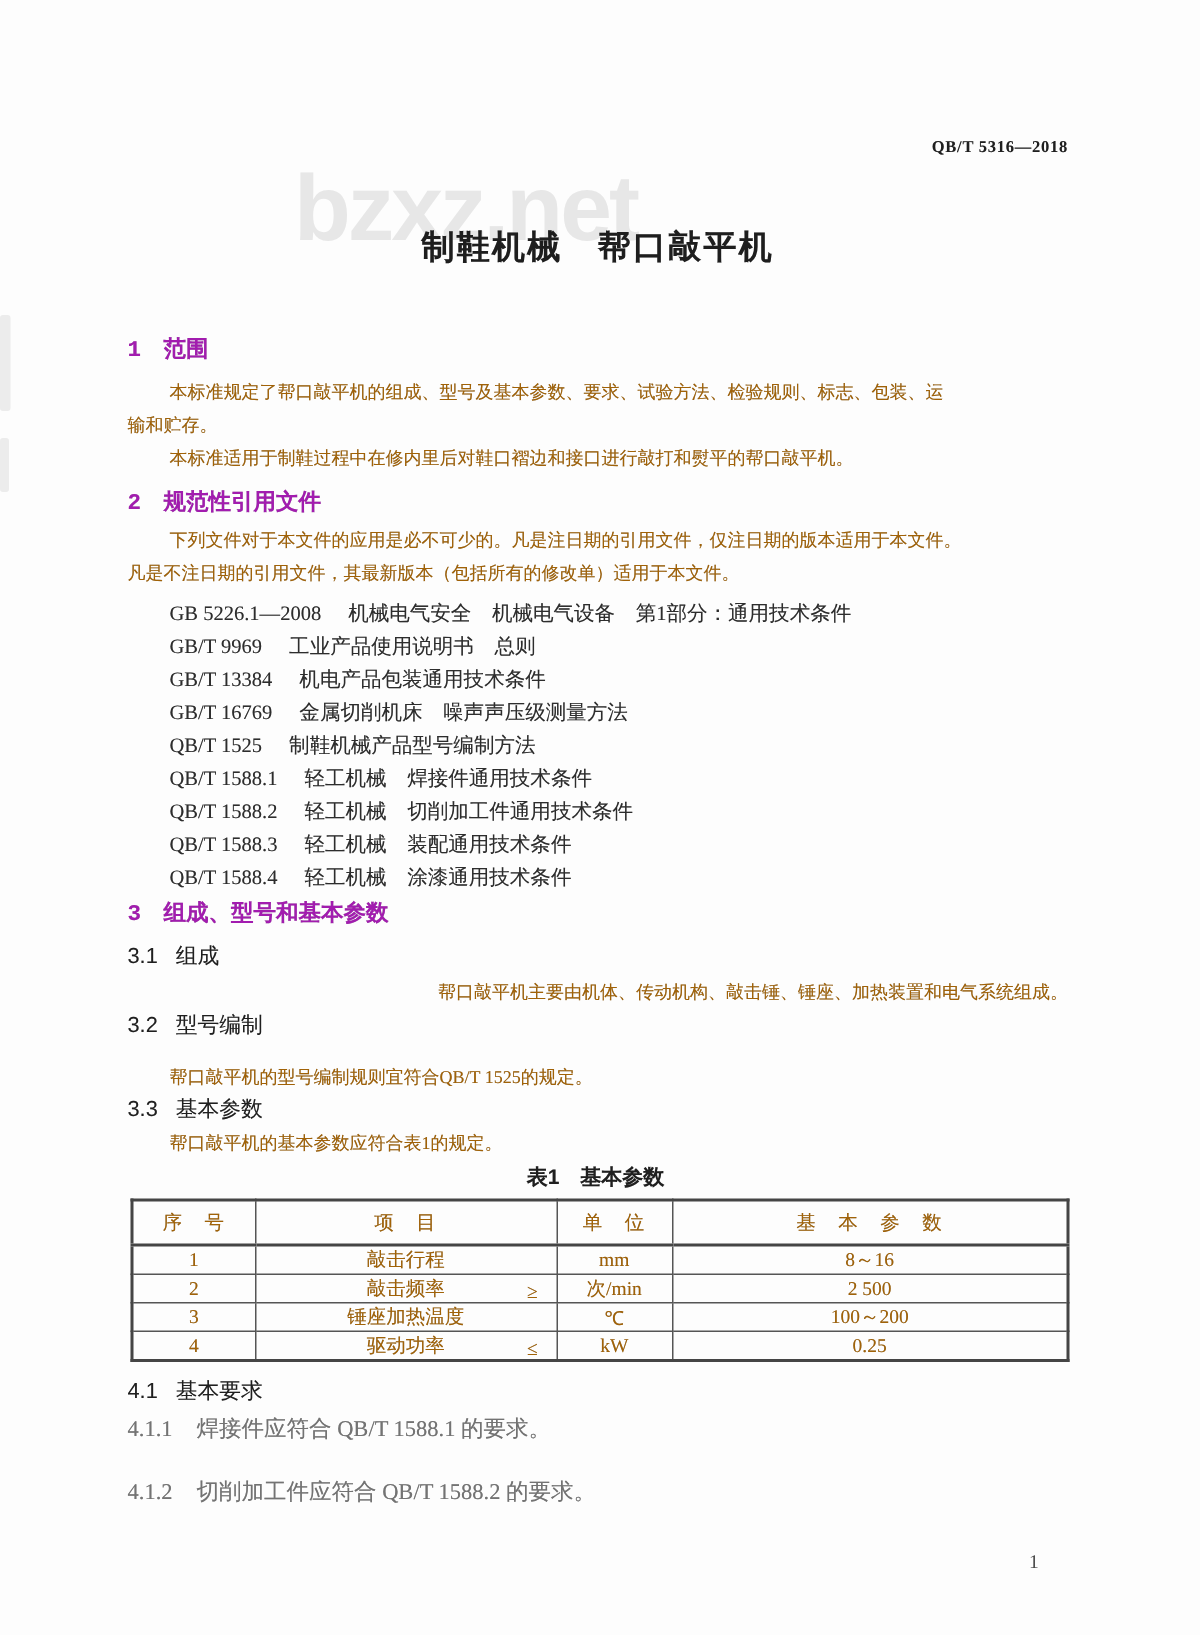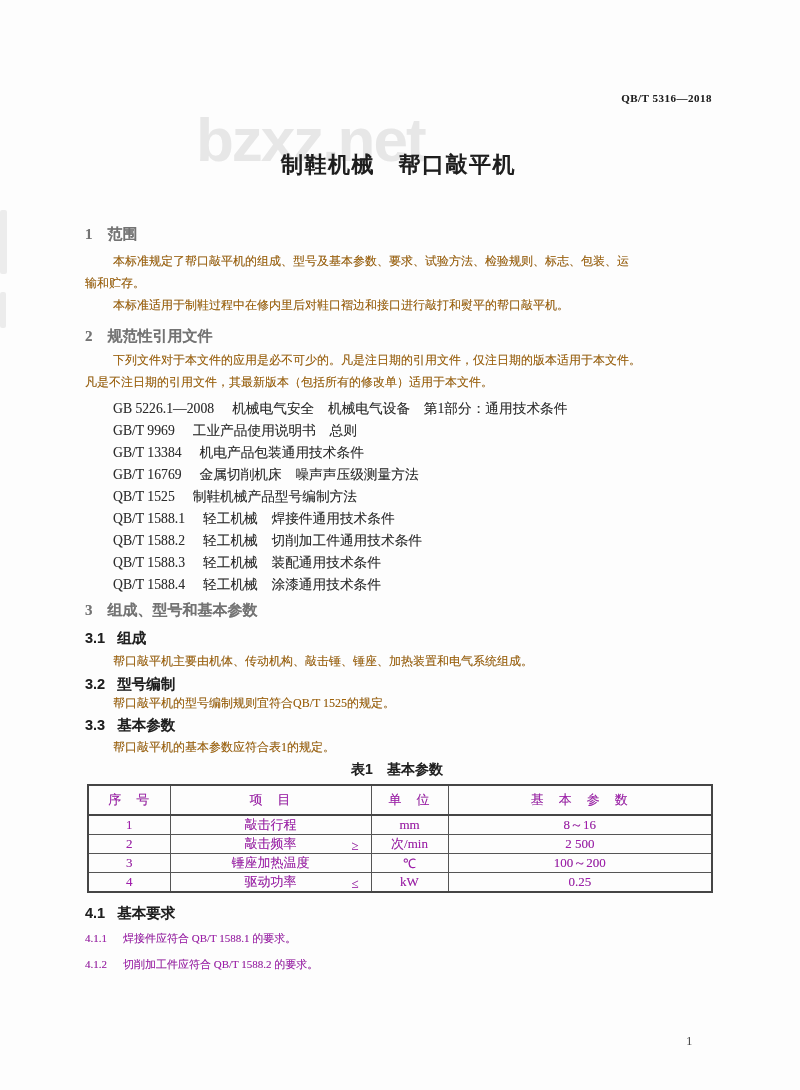--- a/index.html
+++ b/index.html
@@ -55,30 +55,30 @@
     margin-top: 44px;
     text-align: center;
     font-family: "Liberation Sans", sans-serif;
     font-weight: bold;
     font-size: 22px;
     line-height: 30px;
     letter-spacing: 1.5px;
     color: #1e1e1e;
   }
   .h1 {
-    font-family: Liberation Serif, serif;
+    font-family: Liberation Mono, monospace;
     font-weight: bold;
     font-size: 15px;
     line-height: 18px;
-    color: #737373;
+    color: #a21caf;
   }
   .h1 .num { margin-right: 15px; }
   .h2 {
     font-family: "Liberation Sans", sans-serif;
-    font-weight: bold;
+    font-weight: normal;
     font-size: 14.5px;
     line-height: 17px;
     color: #1f1f1f;
   }
   .h2 .num { margin-right: 12px; font-family: "Liberation Sans", sans-serif; }
   .line {
     font-size: 12px;
     line-height: 22px;
     white-space: nowrap;
     color: #a16207;
@@ -86,43 +86,43 @@
   .indent { padding-left: 28px; }
   .mt-h1-1 { margin-top: 45px; }
   .p-s1 { margin-top: 7px; }
   .mt-h1-2 { margin-top: 11px; }
   .p-s2 { margin-top: 4px; }
   .refs { margin-top: 5px; }
   .ref-line { font-size: 13.7px; line-height: 22px; white-space: nowrap; padding-left: 28px; }
   .ref-line .code { margin-right: 18px; }
   .mt-h1-3 { margin-top: 5px; }
   .mt-h2-31 { margin-top: 11px; }
-  .p-31 { margin-top: 4px; line-height: 21px; }
+  .p-31 { margin-top: 4px; line-height: 21px; text-align: right; }
   .mt-h2-32 { margin-top: 4px; }
-  .p-32 { margin-top: 0; line-height: 21px; }
+  .p-32 { margin-top: 15px; line-height: 21px; }
   .mt-h2-33 { margin-top: 3px; }
   .p-33 { margin-top: 3px; line-height: 21px; }
   .tbl-caption {
     margin-top: 3px;
     width: 624px;
     text-align: center;
     font-family: "Liberation Sans", sans-serif;
     font-weight: bold;
     font-size: 14px;
     line-height: 17px;
     color: #1f1f1f;
   }
   table.params {
     margin-top: 6px;
     margin-left: 2px;
     width: 624px;
     border-collapse: collapse;
     table-layout: fixed;
     font-size: 13px;
-    color: #a21caf;
+    color: #a16207;
   }
   table.params th, table.params td {
     border: 1px solid #555555;
     font-weight: normal;
     text-align: center;
     vertical-align: middle;
     padding: 0;
   }
   table.params { border: 2px solid #454545; }
   table.params th {
@@ -139,28 +139,28 @@
   }
   td.c-item .sym {
     position: absolute;
     right: 12px;
     top: 0;
     line-height: 21px;
   }
   .mt-h1-4 { margin-top: 21px; }
   .mt-h2-41 { margin-top: 12px; }
   .clause {
-    font-size: 11px;
+    font-size: 15px;
     line-height: 18px;
     white-space: nowrap;
-    color: #a21caf;
+    color: #737373;
   }
   .clause .num { margin-right: 16px; }
   .cl-411 { margin-top: 7px; }
-  .cl-412 { margin-top: 8px; }
+  .cl-412 { margin-top: 24px; }
   .page-num {
     position: absolute;
     left: 686px;
     top: 1033px;
     font-size: 13px;
     color: #4a4a4a;
     z-index: 1;
   }
 </style>
 </head>

